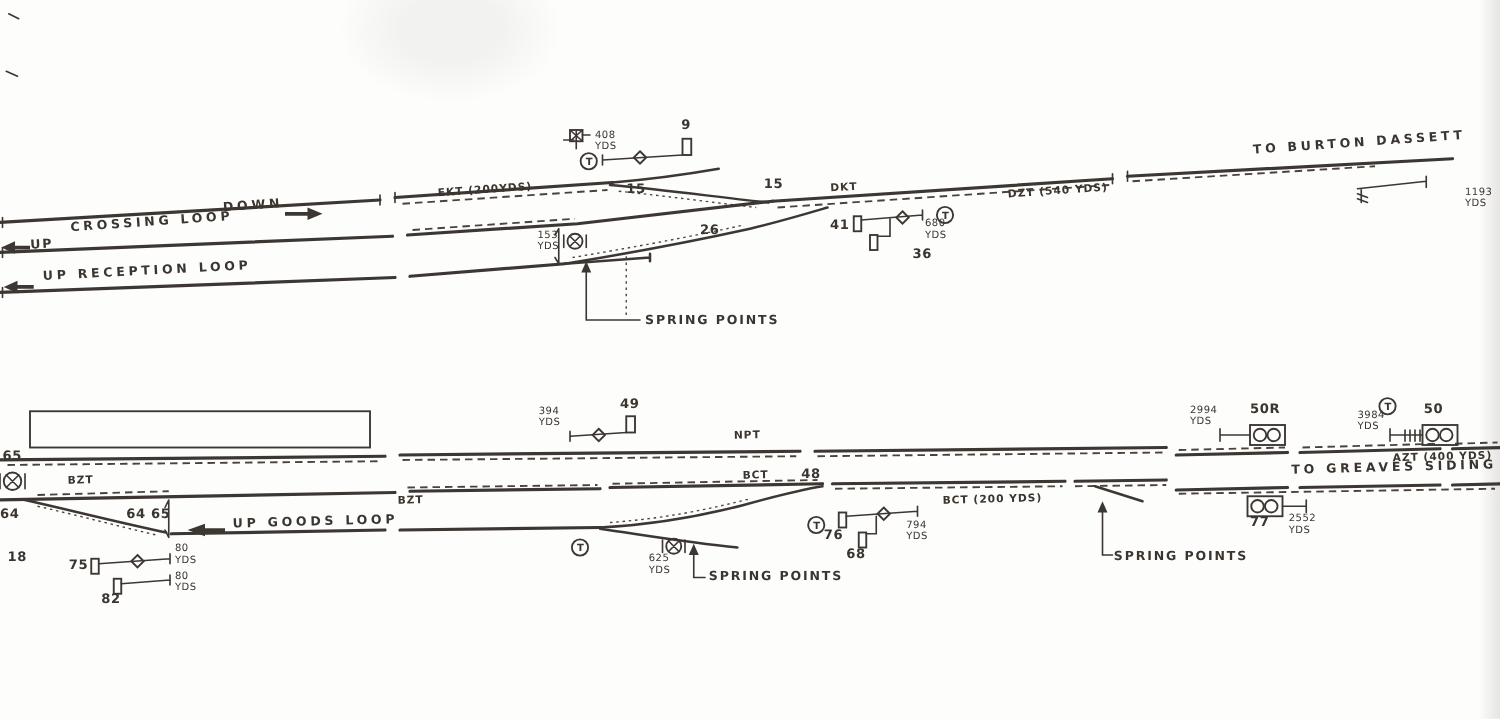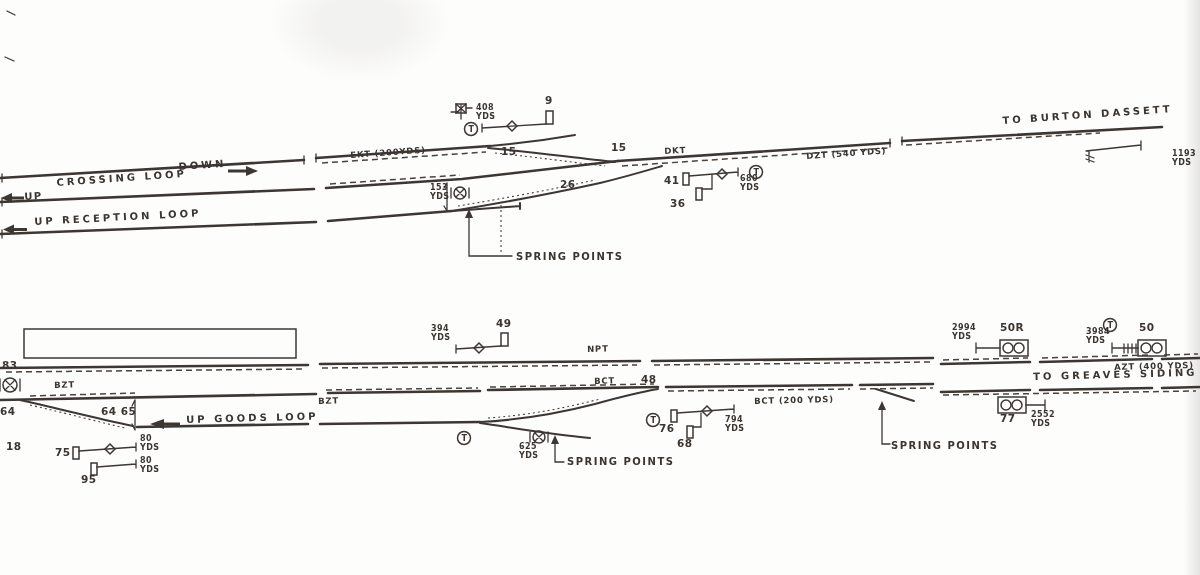--- a/index.html
+++ b/index.html
@@ -16,21 +16,21 @@
   .med{stroke:#3c3733;stroke-width:2;fill:none;stroke-linecap:round;}
   .thin{stroke:#3c3733;stroke-width:1.3;fill:none;stroke-linecap:round;}
   .dsh{stroke:#49433d;stroke-width:1.5;fill:none;stroke-dasharray:6 4;}
   .dot{stroke:#49433d;stroke-width:1.1;fill:none;stroke-dasharray:2 3;}
   .sym{stroke:#3c3733;stroke-width:1.5;fill:none;}
   .blk{fill:#3c3733;stroke:none;}
   .tt{font:bold 8px "DejaVu Sans",sans-serif;fill:#3a352f;}
   .lbl{position:absolute;font:600 10px "DejaVu Sans",sans-serif;color:#3a352f;
        letter-spacing:1.5px;white-space:nowrap;transform-origin:left top;}
   .sig{font-size:10.5px;font-weight:700;letter-spacing:.5px;}
-  .dist{font-size:8px;font-weight:700;line-height:9px;letter-spacing:.4px;white-space:normal;}
+  .dist{font-size:8px;font-weight:400;line-height:9px;letter-spacing:.4px;white-space:normal;}
   .tc{font-size:8.5px;font-weight:600;letter-spacing:.8px;}
   .wide{letter-spacing:3px;}
   .r4{transform:rotate(-4deg);} .r3{transform:rotate(-3deg);} .r2{transform:rotate(-1.5deg);}
 </style>
 </head>
 <body>
 
 <div id="stage">
 
 <svg width="1200" height="575" viewBox="0 0 1200 575">
@@ -178,44 +178,44 @@
   <div class="lbl tc r4" style="left:350px;top:150px">EKT (200YDS)</div>
   <div class="lbl tc r3" style="left:664px;top:146px">DKT</div>
   <div class="lbl tc r4" style="left:806px;top:151px">DZT (540 YDS)</div>
   <div class="lbl wide r4" style="left:1002px;top:115px">TO BURTON DASSETT</div>
   <div class="lbl sig" style="left:545px;top:94px">9</div>
   <div class="lbl dist" style="left:476px;top:103px;width:26px">408 YDS</div>
   <div class="lbl sig" style="left:501px;top:145px">15</div>
   <div class="lbl sig" style="left:611px;top:141px">15</div>
   <div class="lbl sig" style="left:560px;top:178px">26</div>
   <div class="lbl sig" style="left:664px;top:174px">41</div>
-  <div class="lbl sig" style="left:670px;top:197px">36</div>
+  <div class="lbl sig" style="left:730px;top:197px">36</div>
   <div class="lbl dist" style="left:740px;top:174px;width:26px">680 YDS</div>
   <div class="lbl dist" style="left:430px;top:183px;width:24px">153 YDS</div>
   <div class="lbl" style="left:516px;top:251px">SPRING POINTS</div>
   <div class="lbl dist" style="left:1172px;top:149px;width:28px">1193 YDS</div>
 
   <div class="lbl sig" style="left:496px;top:317px">49</div>
   <div class="lbl dist" style="left:431px;top:324px;width:26px">394 YDS</div>
   <div class="lbl tc r2" style="left:587px;top:344px">NPT</div>
   <div class="lbl dist" style="left:952px;top:323px;width:30px">2994 YDS</div>
   <div class="lbl sig" style="left:1000px;top:321px">50R</div>
   <div class="lbl dist" style="left:1086px;top:327px;width:30px">3984 YDS</div>
   <div class="lbl sig" style="left:1139px;top:321px">50</div>
   <div class="lbl wide r2" style="left:1033px;top:371px">TO GREAVES SIDING</div>
   <div class="lbl tc r2" style="left:1114px;top:362px">AZT (400 YDS)</div>
-  <div class="lbl sig" style="left:2px;top:359px">83</div>
+  <div class="lbl sig" style="left:2px;top:359px">65</div>
   <div class="lbl sig" style="left:0px;top:405px">64</div>
   <div class="lbl tc r2" style="left:54px;top:380px">BZT</div>
   <div class="lbl tc r2" style="left:318px;top:396px">BZT</div>
   <div class="lbl sig" style="left:101px;top:405px">64 65</div>
   <div class="lbl wide r2" style="left:186px;top:414px">UP GOODS LOOP</div>
   <div class="lbl sig" style="left:6px;top:440px">18</div>
   <div class="lbl sig" style="left:55px;top:446px">75</div>
-  <div class="lbl sig" style="left:81px;top:473px">95</div>
+  <div class="lbl sig" style="left:81px;top:473px">82</div>
   <div class="lbl dist" style="left:140px;top:434px;width:22px">80 YDS</div>
   <div class="lbl dist" style="left:140px;top:456px;width:22px">80 YDS</div>
   <div class="lbl tc r2" style="left:594px;top:376px">BCT</div>
   <div class="lbl sig" style="left:641px;top:373px">48</div>
   <div class="lbl tc r2" style="left:754px;top:396px">BCT (200 YDS)</div>
   <div class="lbl sig" style="left:659px;top:422px">76</div>
   <div class="lbl sig" style="left:677px;top:437px">68</div>
   <div class="lbl dist" style="left:725px;top:415px;width:26px">794 YDS</div>
   <div class="lbl dist" style="left:519px;top:442px;width:24px">625 YDS</div>
   <div class="lbl" style="left:567px;top:456px">SPRING POINTS</div>

